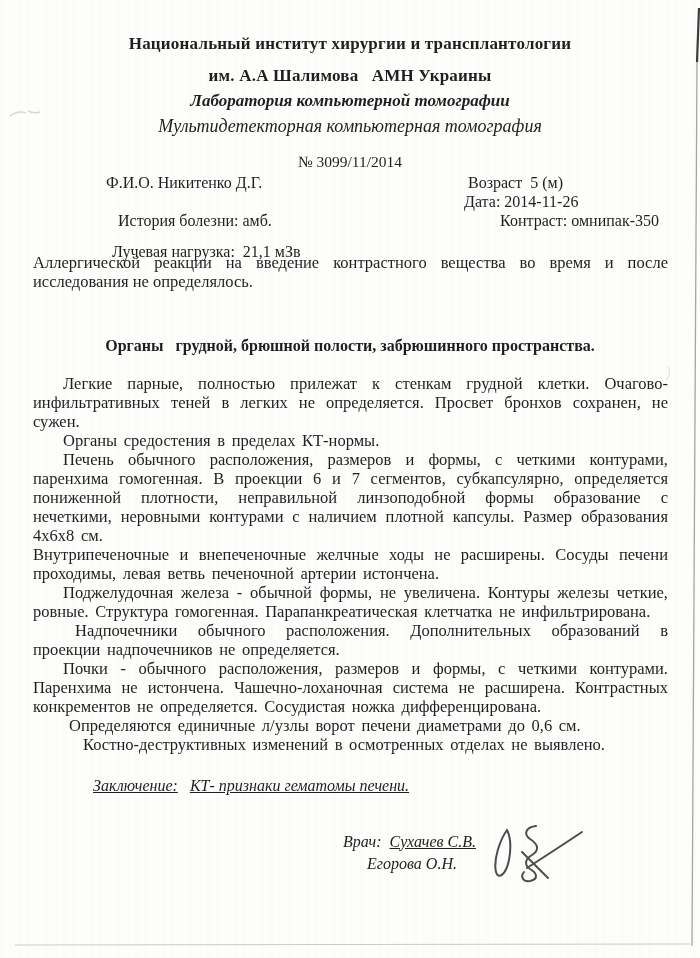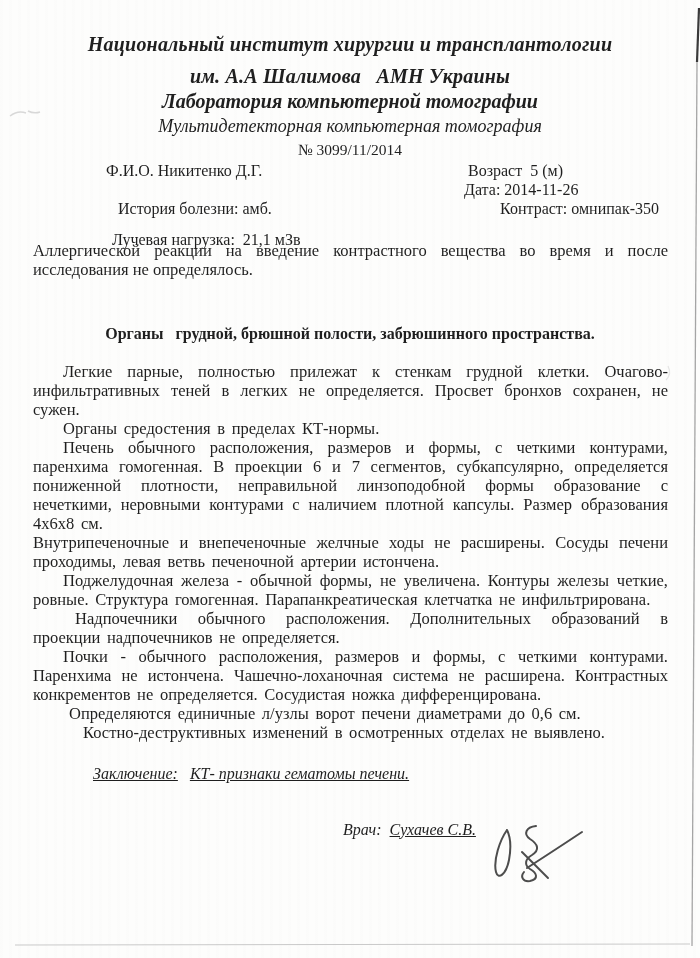--- a/index.html
+++ b/index.html
@@ -17,26 +17,26 @@
     color: #1f1f1f;
     overflow: hidden;
     box-sizing: border-box;
     padding-top: 33px;
   }
   .pre { white-space: pre-wrap; }
 
   
   .hdr { text-align: center; }
   .hdr .l1, .hdr .l2 {
-    font-size: 20px; font-weight: bold; line-height: 22px; letter-spacing: .2px; font-style: italic;
+    font-size: 17px; font-weight: bold; line-height: 22px; letter-spacing: .2px;
   }
   .hdr .l2 { margin-top: 10px; }
-  .hdr .lab { font-size: 20px; font-weight: bold; font-style: italic; line-height: 22px; margin-top: 3px; }
+  .hdr .lab { font-size: 17px; font-weight: bold; font-style: italic; line-height: 22px; margin-top: 3px; }
   .hdr .mod { font-size: 18px; font-style: italic; line-height: 22px; margin-top: 3px; }
-  .hdr .num { font-size: 15.5px; line-height: 18px; margin-top: 4px; }
+  .hdr .num { font-size: 15.5px; line-height: 18px; margin-top: 16px; }
 
   
   .pat { position: relative; font-size: 16px; margin-top: 2px; }
   .prow { position: relative; height: 19px; line-height: 19px; }
   .prow .left  { position: absolute; }
   .prow .right { position: absolute; }
   .r1 .left  { left: 106px; }
   .r1 .right { left: 468px; }
   .r2 .right { left: 464px; }
   .r3 .left  { left: 118px; }
@@ -132,20 +132,21 @@
   </div>
 
   <div class="conclusion">
     <span>Заключение:</span><span class="ct">КТ- признаки гематомы печени.</span>
   </div>
 
   <div class="sig-block">
     <div>
       <span>Врач:</span><span class="d1-name">Сухачев С.В.</span>
     </div>
+    <div class="d2">Егорова О.Н.</div>
   </div>
 
   <svg class="sig-svg" width="120" height="75" viewBox="0 0 120 75">
     <g fill="none" stroke="#2e2e2e" stroke-width="2" stroke-linecap="round" opacity="0.85">
       <path d="M29 18 C 22 28, 15 48, 18 60 C 20 68, 28 63, 31 48 C 33 37, 33 26, 29 18"></path>
       <path d="M58 14 C 48 15, 45 22, 52 27 C 60 32, 62 38, 54 43 C 47 47, 46 53, 52 57 C 59 61, 61 67, 52 69 C 45 70, 42 65, 46 60"></path>
       <path d="M104 20 C 86 32, 66 45, 49 56"></path>
       <path d="M44 40 L 70 66"></path>
     </g>
   </svg>

